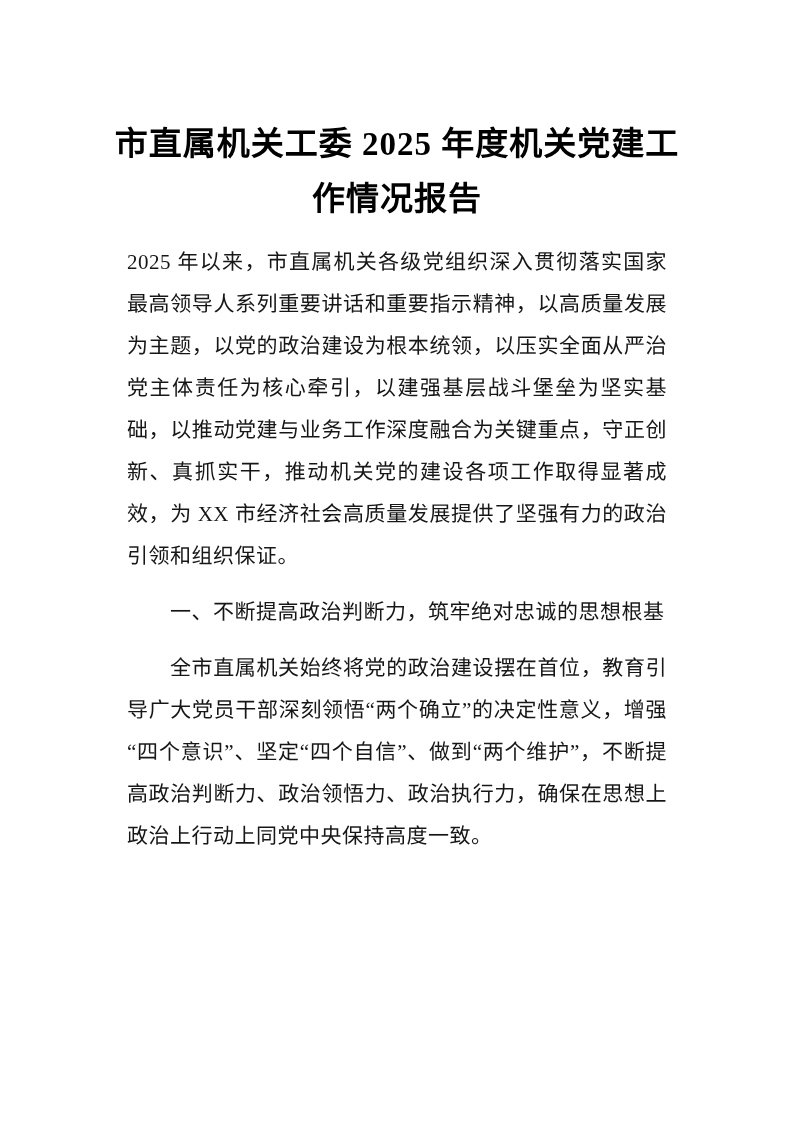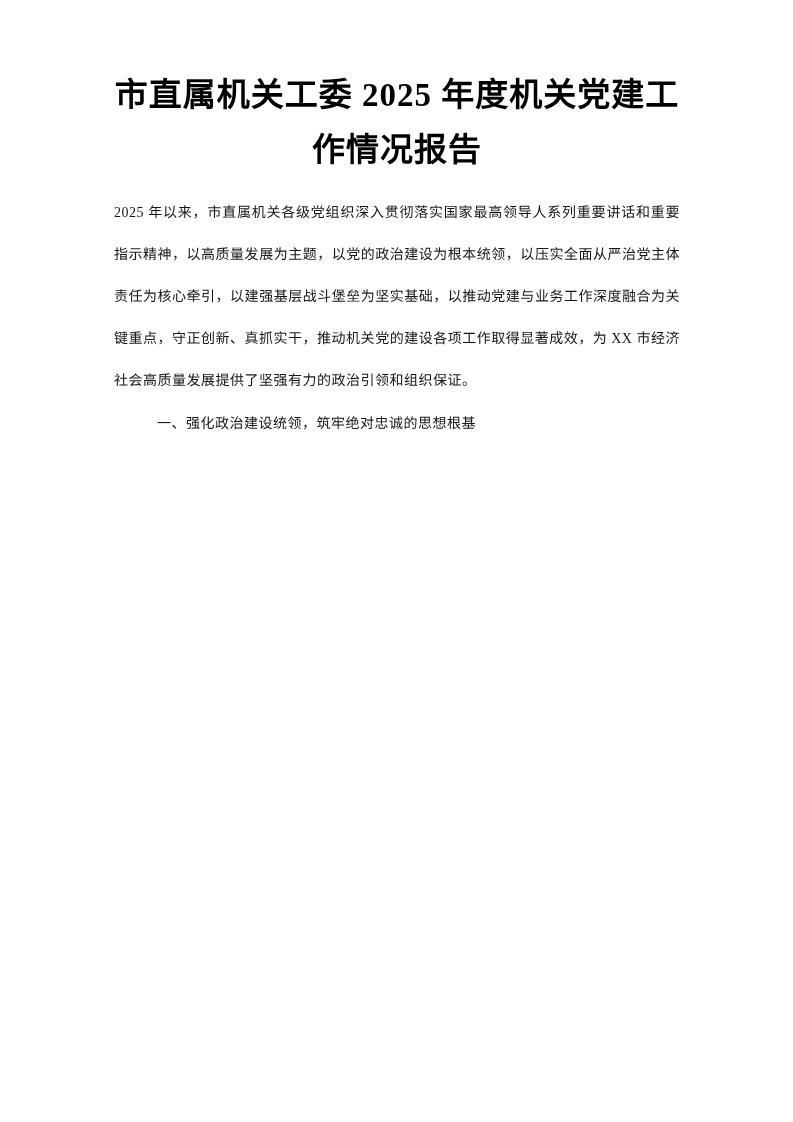--- a/index.html
+++ b/index.html
@@ -6,53 +6,54 @@
     margin: 0;
     padding: 0;
     background: #ffffff;
   }
   .page {
     position: relative;
     width: 793px;
     height: 1122px;
     background: #ffffff;
     box-sizing: border-box;
-    padding: 68px 112px 0 113px;
+    padding: 117px 112px 0 113px;
     overflow: hidden;
     font-family: "Liberation Serif", "DejaVu Serif", serif;
     color: #161616;
   }
   .doc-title {
     margin: 0 0 14px 0;
     font-size: 33px;
     font-weight: 700;
     line-height: 55px;
     text-align: center;
     color: #000000;
     letter-spacing: 1px;
   }
   .para {
-    margin: 1px;
-    font-size: 14px;
+    margin: 14px;
+    font-size: 21px;
     line-height: 42px;
     font-weight: 400;
     text-align: justify;
     text-justify: inter-character;
     letter-spacing: 0.5px;
     word-break: break-all;
     color: #161616;
   }
   .para.indent {
     text-indent: 43px;
   }
 </style>
 </head>
 <body>
 
 <div class="page">
   <h1 class="doc-title">市直属机关工委 2025 年度机关党建工作情况报告</h1>
 
   <p class="para">2025 年以来，市直属机关各级党组织深入贯彻落实国家最高领导人系列重要讲话和重要指示精神，以高质量发展为主题，以党的政治建设为根本统领，以压实全面从严治党主体责任为核心牵引，以建强基层战斗堡垒为坚实基础，以推动党建与业务工作深度融合为关键重点，守正创新、真抓实干，推动机关党的建设各项工作取得显著成效，为 XX 市经济社会高质量发展提供了坚强有力的政治引领和组织保证。</p>
 
-  <p class="para indent">一、强化政治建设统领，筑牢绝对忠诚的思想根基</p>
+  <p class="para indent">一、不断提高政治判断力，筑牢绝对忠诚的思想根基</p>
 
+  <p class="para indent">全市直属机关始终将党的政治建设摆在首位，教育引导广大党员干部深刻领悟“两个确立”的决定性意义，增强“四个意识”、坚定“四个自信”、做到“两个维护”，不断提高政治判断力、政治领悟力、政治执行力，确保在思想上政治上行动上同党中央保持高度一致。</p>
 
 </div>
 
 </body></html>

